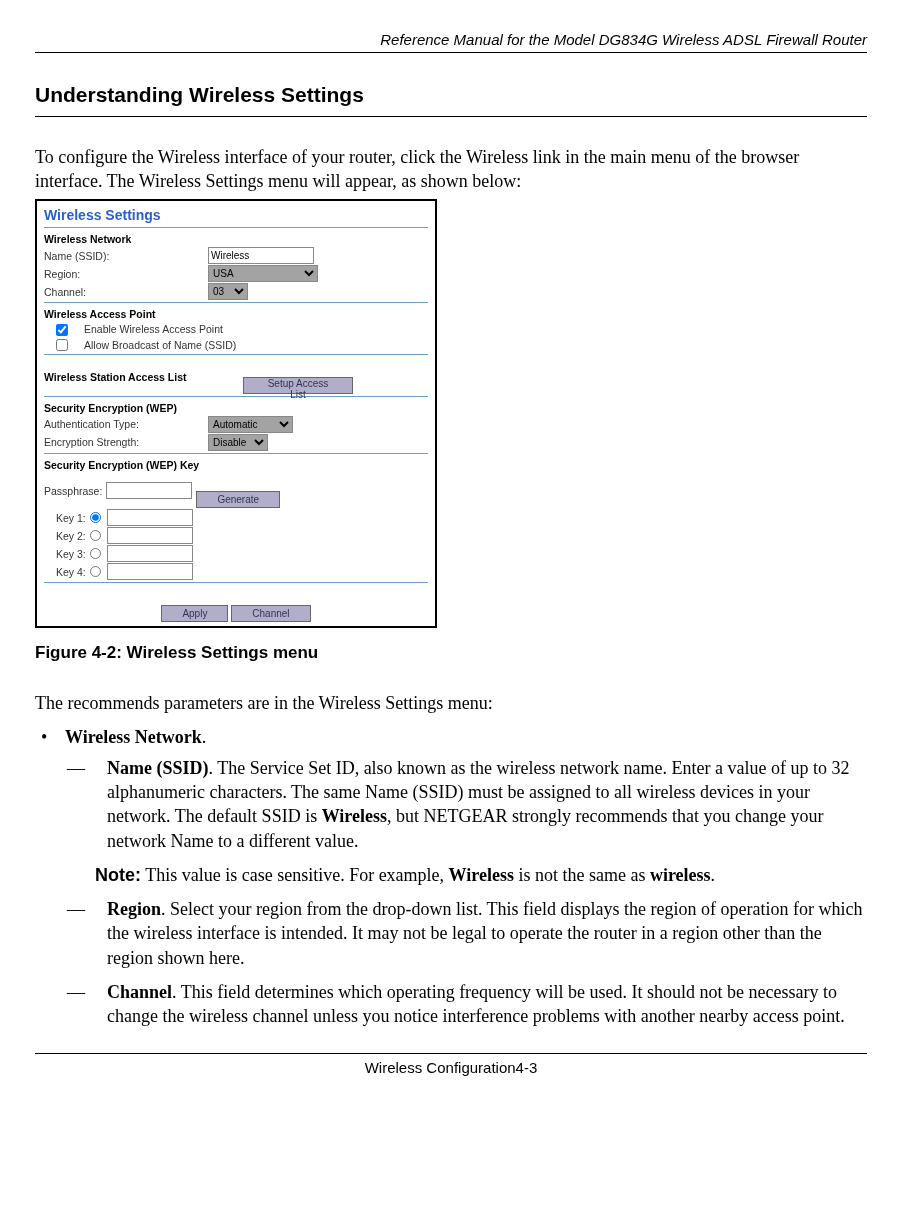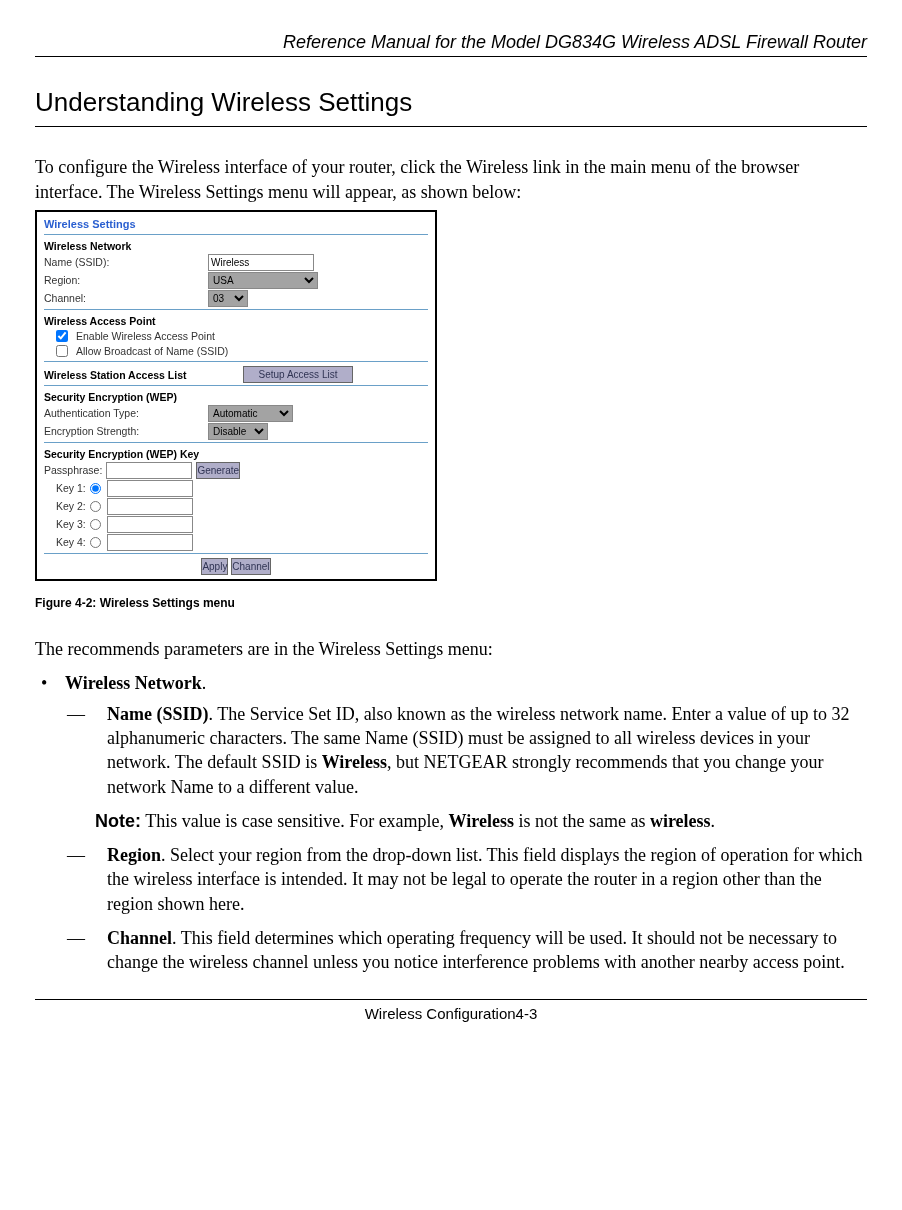--- a/index.html
+++ b/index.html
@@ -7,51 +7,51 @@
     font-size: 18px;
     color: #000;
     margin: 0;
     padding: 30px 35px 20px 35px;
     width: 832px;
     line-height: 1.35;
   }
   .header-line {
     font-style: italic;
     font-family: Arial, Helvetica, sans-serif;
-    font-size: 18px;
+    font-size: 15px;
     text-align: right;
     border-bottom: 1.5px solid #000;
     padding-bottom: 2px;
     margin-bottom: 28px;
   }
   h1 {
     font-family: Arial, Helvetica, sans-serif;
-    font-size: 26px;
-    font-weight: normal;
+    font-size: 21px;
+    font-weight: bold;
     border-bottom: 1.5px solid #000;
     padding-bottom: 6px;
     margin: 0 0 28px 0;
   }
   p.body { margin: 0 0 6px 0; }
   .figure-wrap {
     border: 2px solid #000;
     width: 398px;
     margin: 4px 0 14px 0;
     background: #fff;
   }
   .fig-inner {
     font-family: Tahoma, Arial, sans-serif;
     font-size: 10.5px;
     color: #333;
     padding: 5px 7px 4px 7px;
   }
   .fig-title {
     color: #2a5fd0;
     font-weight: bold;
-    font-size: 11px;
+    font-size: 14px;
     margin-bottom: 2px;
   }
   hr.blue { border: none; border-top: 1px solid #6aa0c8; margin: 2px 0 4px 0; }
   .fig-section-head {
     font-weight: bold;
     font-size: 10.5px;
     color: #000;
     margin-top: 2px;
   }
   .fig-row {
@@ -76,30 +76,31 @@
     border: 1px solid #888;
     background: #a3a3a3;
   }
   .fig-btn {
     font-family: Tahoma, Arial, sans-serif;
     font-size: 10px;
     background: #b0aec9;
     color: #303454;
     border: 1px solid #666;
     height: 17px;
-    padding: 0 0;
+    padding: 0 20px;
+    margin-top: 18px;
   }
   .fig-bottom { text-align: center; margin-top: 4px; }
-  .checkbox-row { display:flex; align-items:center; gap:8px; margin:1px 0 1px 12px; }
+  .checkbox-row { display:flex; align-items:center; gap:16px; margin:1px 0 1px 12px; }
   input[type=checkbox]{ width:12px;height:12px;margin:0; }
   input[type=radio]{ width:11px;height:11px;margin:0 2px 0 0; }
   .caption {
     font-family: Arial, Helvetica, sans-serif;
     font-weight: bold;
-    font-size: 12px;
+    font-size: 17px;
     margin: 0 0 26px 0;
   }
   ul.dash { list-style: none; padding: 0; margin: 10px 0 0 0; }
   ul.dash > li { position: relative; padding-left: 30px; margin-bottom: 24px; }
   ul.dash > li::before { content: "•"; position: absolute; left: 6px; top: 0; }
   ul.sub { list-style: none; padding: 0; margin: 6px 0 0 0; }
   ul.sub > li { position: relative; padding-left: 42px; margin-bottom: 10px; }
   ul.sub > li > .emdash { position: absolute; left: 2px; top: 0; }
   .note-line { padding-left: 30px; margin: 0 0 10px 0; }
   .note-label { font-family: Arial, Helvetica, sans-serif; font-weight: bold; }

